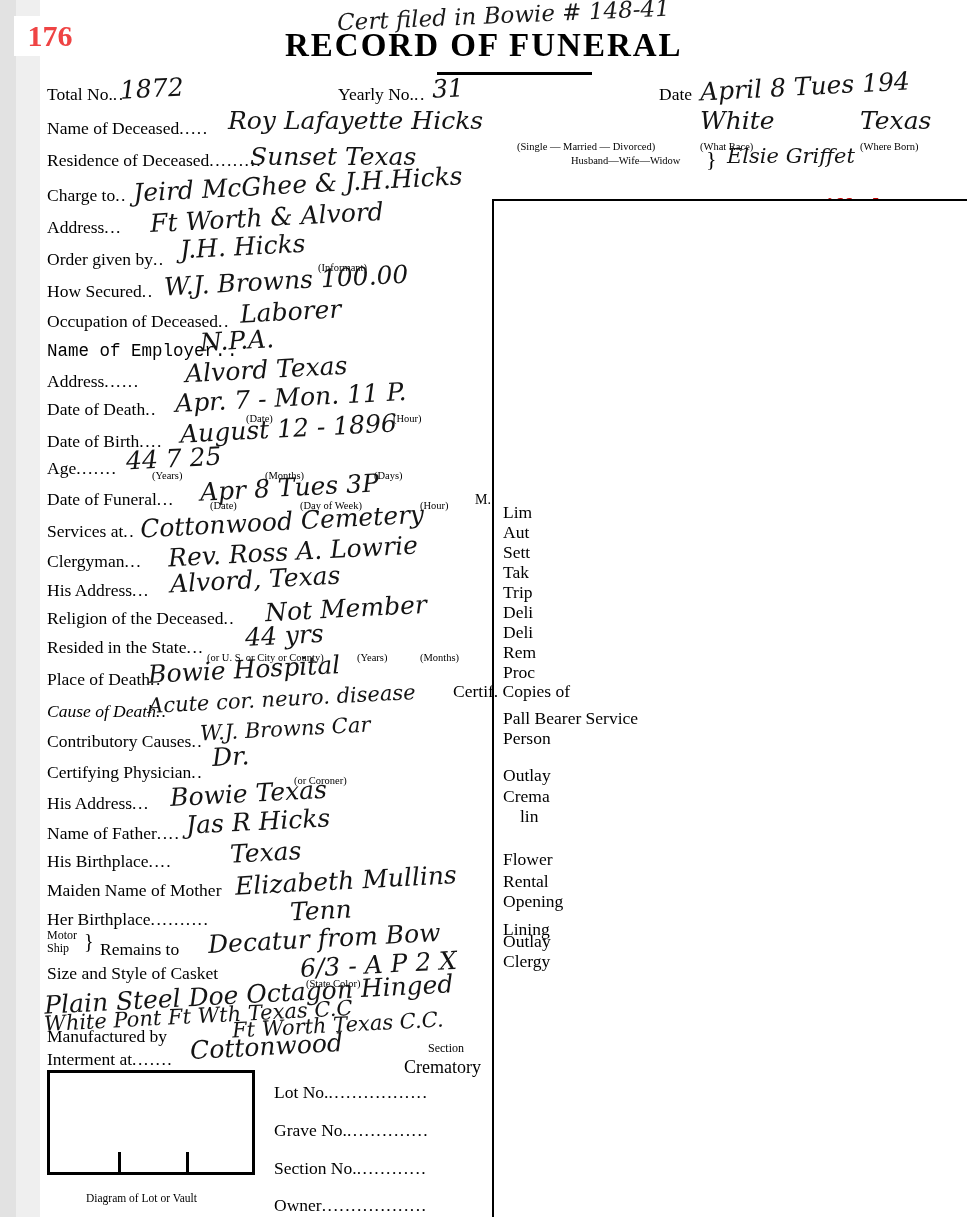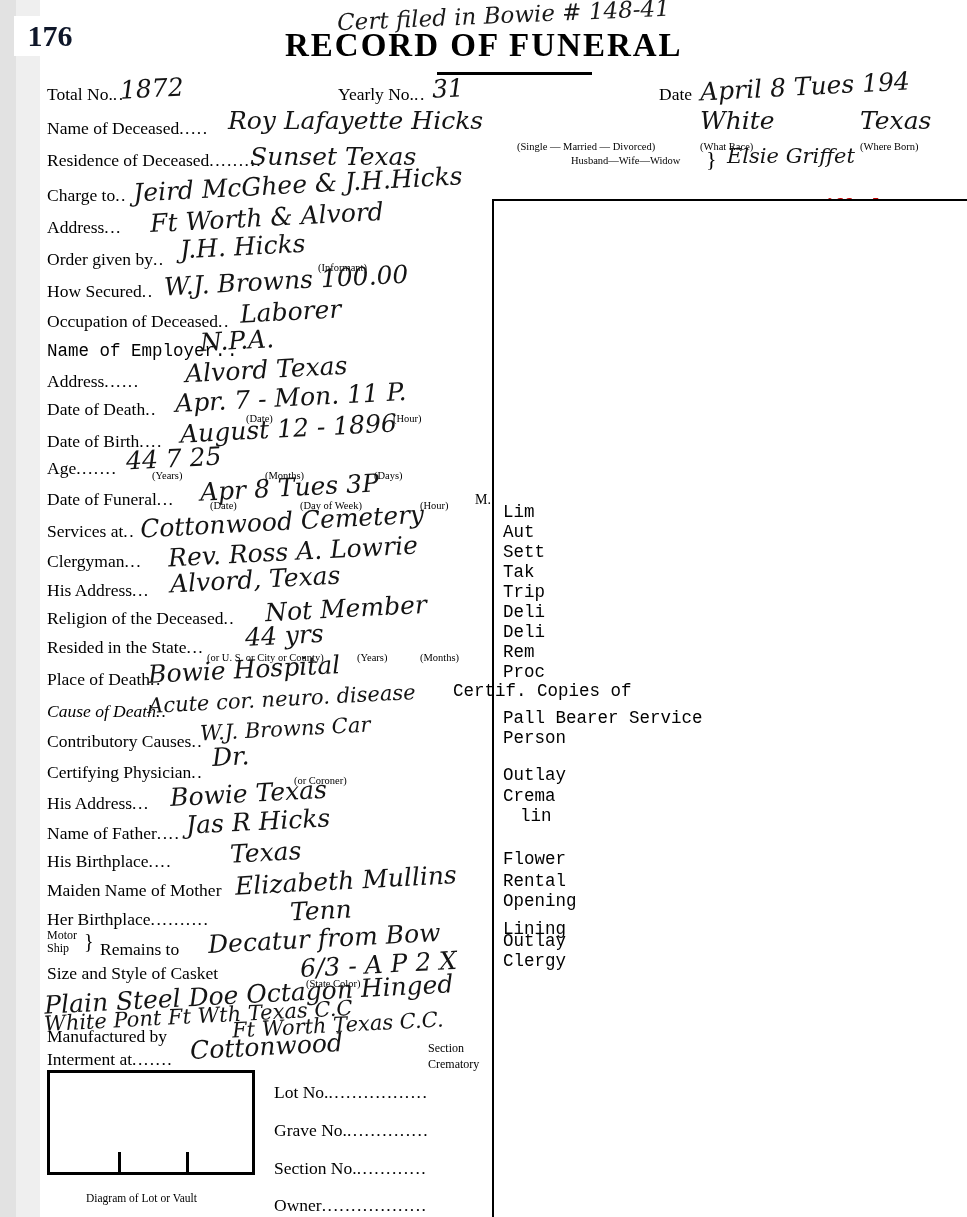--- a/index.html
+++ b/index.html
@@ -29,21 +29,21 @@
     width: 16px; height: 1217px;
     background: #e2e2e2;
   }
 
   
   .corner-number {
     position: absolute;
     left: 14px; top: 16px;
     width: 72px; height: 40px;
     background: #ffffff;
-    color: #0f172a;
+    color: #ef4444;
     font-family: "Liberation Serif", serif;
     font-weight: bold;
     font-size: 30px;
     line-height: 40px;
     text-align: center;
     letter-spacing: 0px;
   }
   .doc-title {
     position: absolute;
     left: 285px; top: 27px;
@@ -112,21 +112,21 @@
     width: 475px; height: 1018px;
     background: #ffffff;
     border-left: 2px solid #000;
     border-top: 2px solid #000;
     box-sizing: border-box;
   }
   .rlabel {
     position: absolute;
     left: 503px;
     font-size: 17.5px;
-    font-family: Liberation Mono, monospace;
+    font-family: Liberation Serif, serif;
     white-space: nowrap;
   }
 
   
   .diagram {
     position: absolute;
     left: 47px; top: 1070px;
     width: 208px; height: 105px;
     border: 3px solid #000;
     border-bottom: none;
@@ -301,21 +301,21 @@
   <div class="sub" style="left:306px; top:978px;">(State Color)</div>
   <div class="hand rot" style="left:44px; top:980px;">Plain Steel Doe Octagon Hinged</div>
   <div class="hand rot sm" style="left:44px; top:1004px;">White Pont Ft Wth  Texas C.C</div>
 
   <div class="row" style="top:1026px;"><span>Manufactured by</span></div>
   <div class="hand rot sm" style="left:232px; top:1013px;">Ft Worth Texas C.C.</div>
 
   <div class="row" style="top:1049px;"><span>Interment at</span><span class="dots">.......</span></div>
   <div class="hand rot" style="left:190px; top:1032px;">Cottonwood</div>
   <div class="sub" style="left:428px; top:1041px; font-size:12px;">Section</div>
-  <div class="sub" style="left:428px; top:1057px; font-size:12px;">Crematory</div>
+  <div class="sub" style="left:404px; top:1057px; font-size:18px;">Crematory</div>
 
   <div class="right-panel"></div>
   <div class="vline" style="left:492px; top:676px; width:2px; height:541px;"></div>
 
   <div class="rlabel" style="top:502px;">Lim</div>
   <div class="rlabel" style="top:522px;">Aut</div>
   <div class="rlabel" style="top:542px;">Sett</div>
   <div class="rlabel" style="top:562px;">Tak</div>
   <div class="rlabel" style="top:582px;">Trip</div>
   <div class="rlabel" style="top:602px;">Deli</div>

